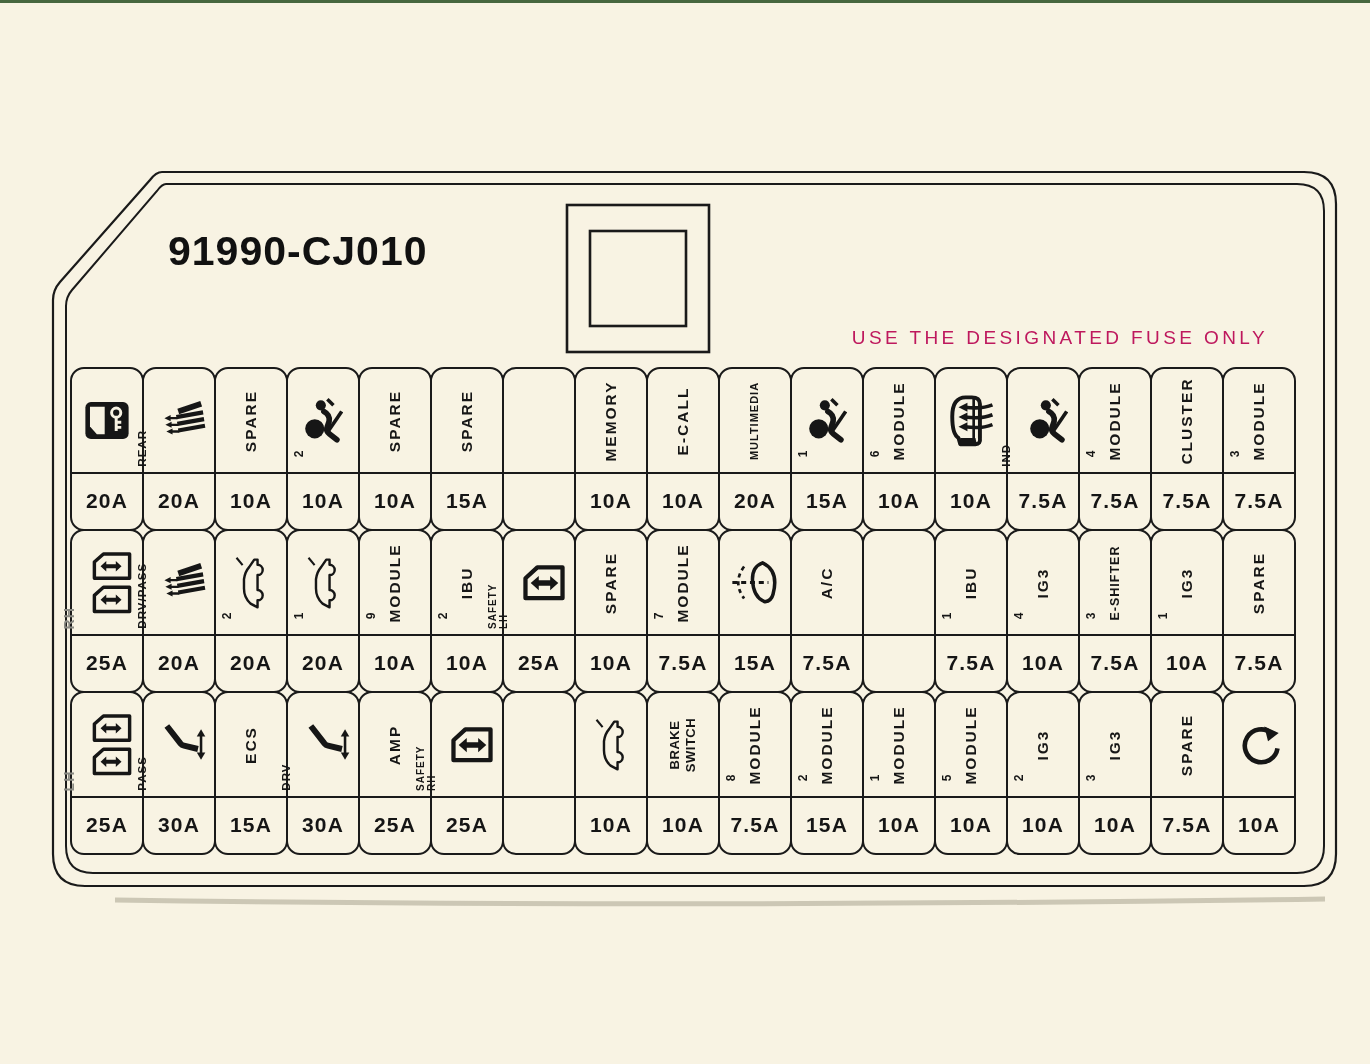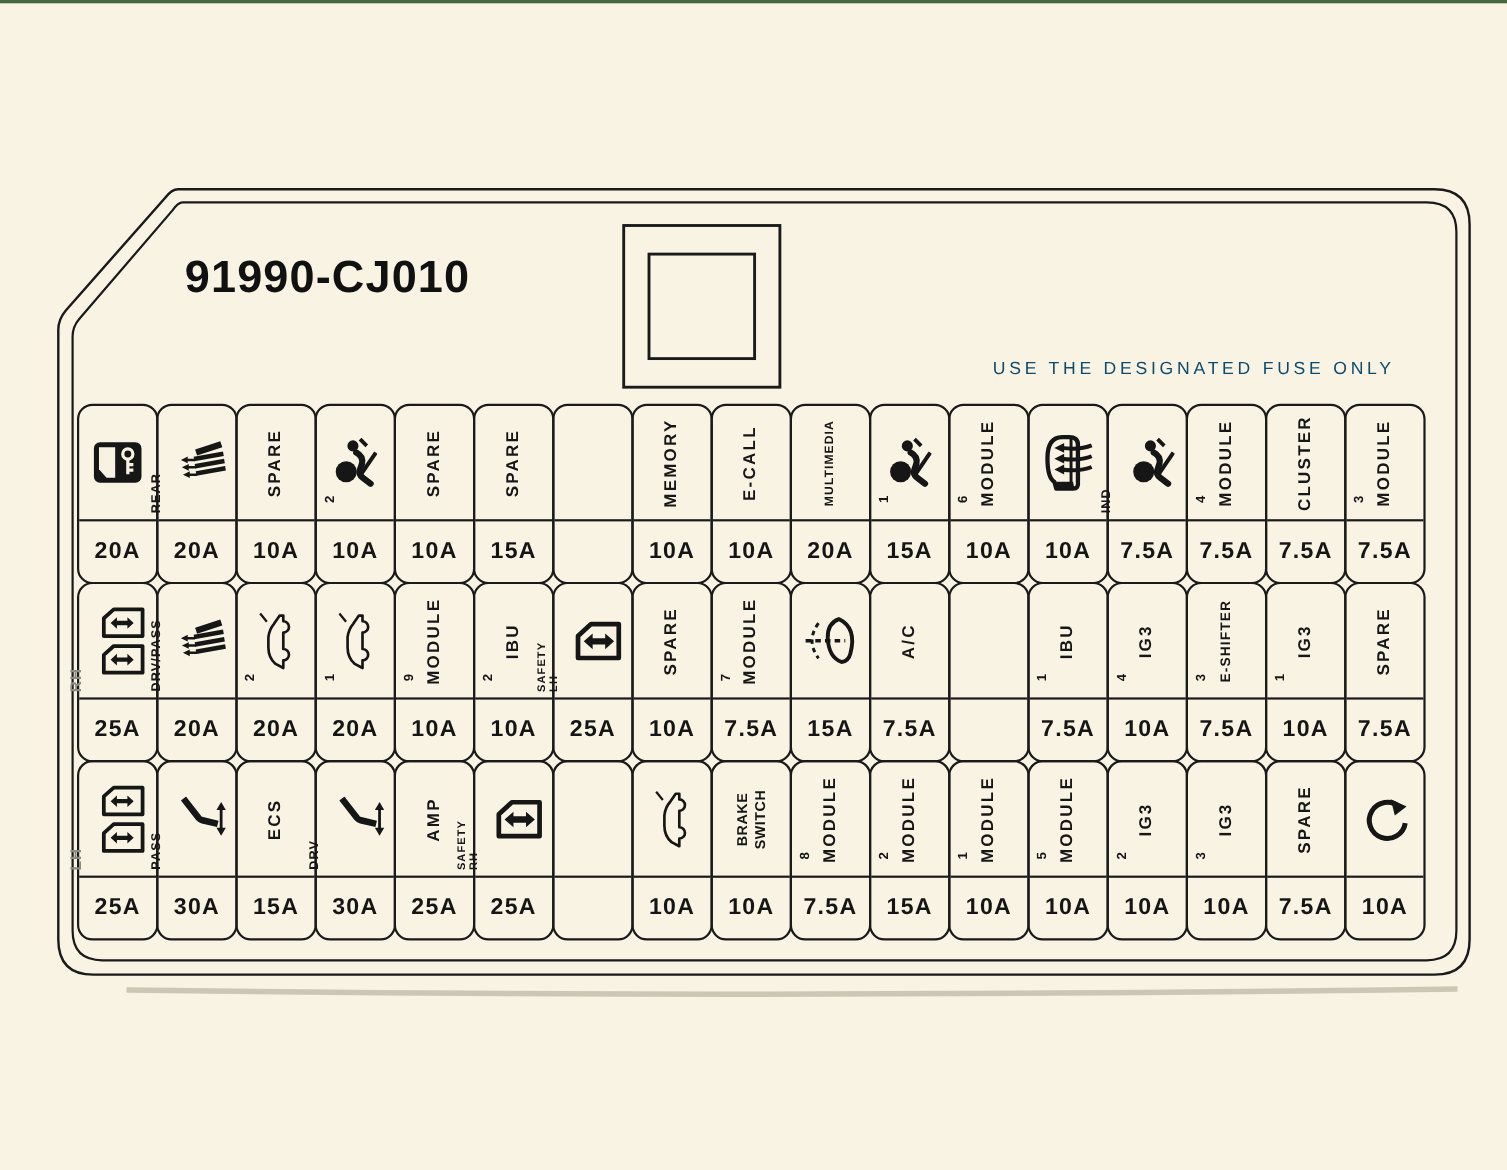--- a/index.html
+++ b/index.html
@@ -2,22 +2,22 @@
 <html><head>
 <meta charset="utf-8">
 <style>
   html,body{margin:0;padding:0;background:#f8f3e3;}
   .stage{position:relative;width:1370px;height:1064px;background:#f8f3e3;overflow:hidden;
          font-family:Liberation Sans, sans-serif;color:#161616;}
   .top-strip{position:absolute;left:0;top:0;width:100%;height:3px;background:#47673f;}
   .panel-outline{position:absolute;left:0;top:0;}
   .part-number{position:absolute;left:168px;top:228px;font-size:41px;font-weight:700;
                letter-spacing:1px;color:#111;}
-  .warning{position:absolute;top:327px;right:102px;font-size:16px;font-weight:400;
-           letter-spacing:3.4px;color:#0c4a6e;white-space:nowrap;}
+  .warning{position:absolute;top:327px;right:102px;font-size:19px;font-weight:400;
+           letter-spacing:3.4px;color:#be185d;white-space:nowrap;}
   .grid{position:absolute;left:70px;top:367px;}
   .frow{display:flex;}
   .frow + .frow{margin-top:-2px;}
   .cell{box-sizing:border-box;width:74px;height:164px;border:2px solid #1a1a1a;
         border-radius:14px;background:transparent;position:relative;flex:none;}
   .cell + .cell{margin-left:-2px;}
   .lab{box-sizing:border-box;height:105px;border-bottom:2px solid #1a1a1a;position:relative;}
   .amp{height:53px;display:flex;align-items:center;justify-content:center;
        font-size:21px;font-weight:700;letter-spacing:1.2px;color:#151515;}
   .vmain{position:absolute;left:50%;top:50%;transform:translate(-50%,-50%) rotate(-90deg);

